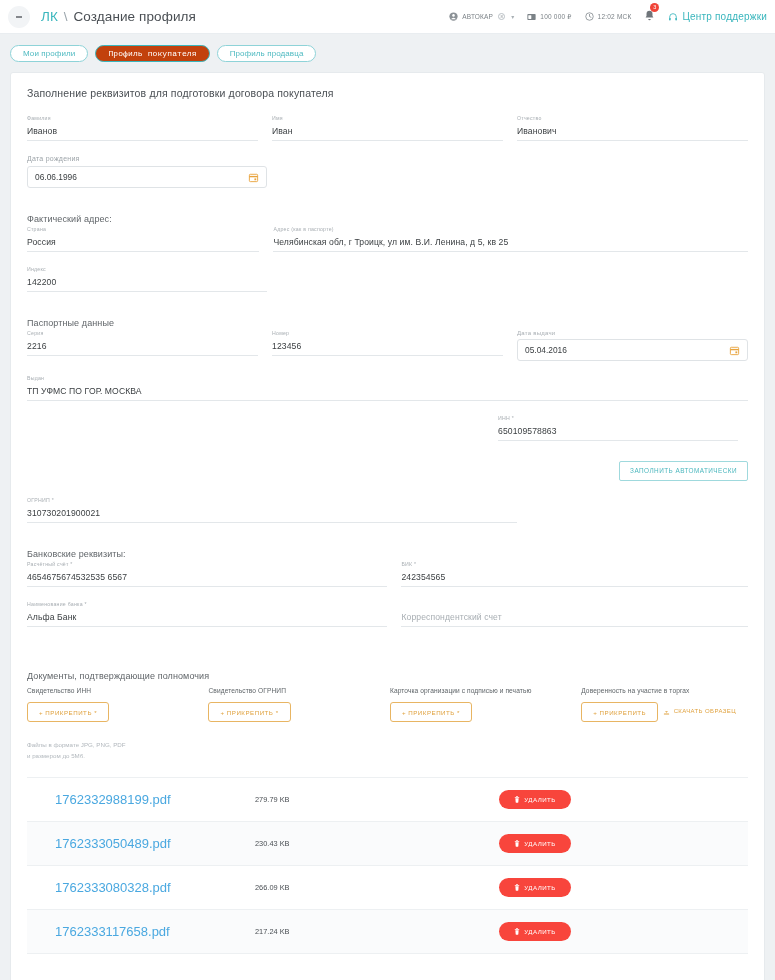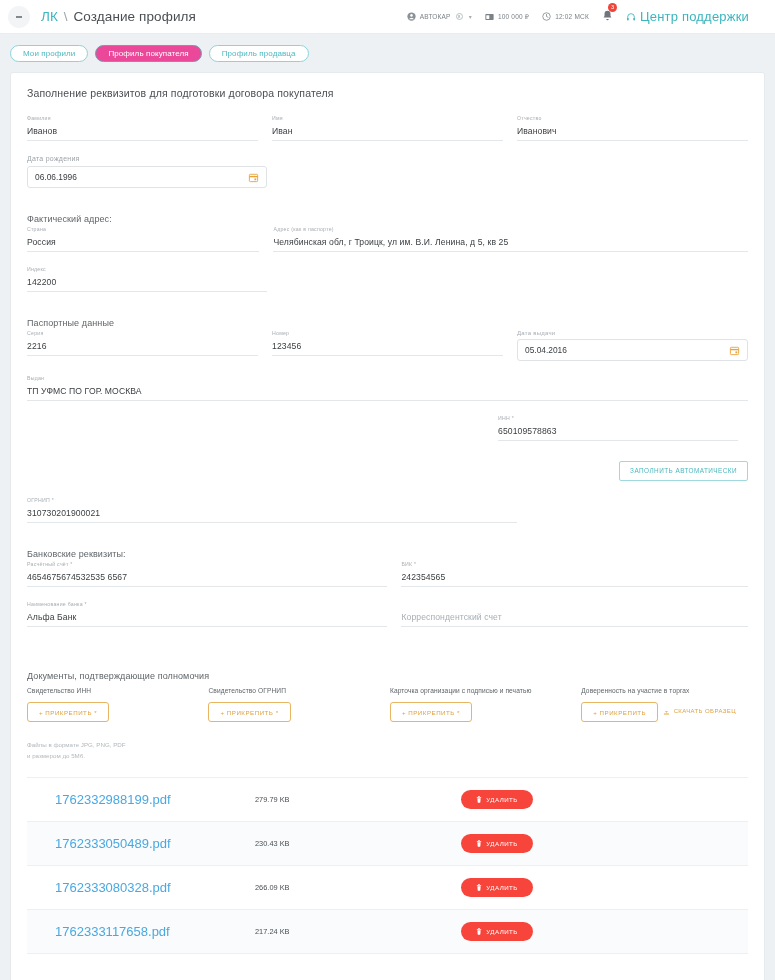--- a/index.html
+++ b/index.html
@@ -9,39 +9,39 @@
     font-family: "Liberation Sans", "DejaVu Sans", sans-serif;
     color: #3c4043;
     overflow: hidden;
   }
   .page { width: 775px; height: 980px; position: relative; background: #eef1f3; }
 
   
   .topbar {
     height: 34px; background: #ffffff;
     display: flex; align-items: center;
-    padding: 0 26px 0 8px;
+    padding: 0 8px 0 8px;
     border-bottom: 1px solid #e9edf0;
   }
   .kebab {
     width: 22px; height: 22px; border-radius: 50%;
     background: #f2f4f6; display: flex; align-items: center; justify-content: center;
     flex: 0 0 auto; cursor: pointer;
   }
   .kebab span { display:block; width:2px; height:2px; border-radius:50%; background:#5f6368; margin:1px 0; }
   .breadcrumb {
     margin-left: 11px; font-size: 13.5px; letter-spacing: .1px; white-space: nowrap;
   }
   .breadcrumb .lk { color: #3ab6bd; }
   .breadcrumb .sep { color: #9aa4ab; padding: 0 2px; }
   .breadcrumb .cur { color: #4a4f54; }
   .top-right { margin-left: auto; display: flex; align-items: center; gap: 13px; }
   .tr-item { display: flex; align-items: center; gap: 4px; font-size: 6.5px; color: #7b8287;
              letter-spacing: .2px; white-space: nowrap; cursor: pointer; }
-  .tr-item.support { color: #3ab6bd; font-size: 13px; }
+  .tr-item.support { color: #3ab6bd; font-size: 10px; }
   .ic { flex: 0 0 auto; display: inline-flex; }
   .user-chip {
     display:inline-flex; align-items:center; justify-content:center;
     width:7px; height:7px; border-radius:50%;
     border:.6px solid #b9c0c5; font-size:4.2px; color:#8b9196; margin-left:1px;
   }
   .caret { font-size: 6px; color: #a9b0b5; margin-left: 2px; }
   .bell-wrap { position: relative; cursor: pointer; }
   .bell-badge {
     position: absolute; top: -5px; right: -4px;
@@ -51,21 +51,21 @@
   }
 
   
   .tabs { display: flex; align-items: center; gap: 7px; padding: 11px 0 10px 10px; }
   .pill {
     height: 17px; padding: 0 12px; border-radius: 9px;
     display: inline-flex; align-items: center;
     font-size: 8px; letter-spacing: .1px; white-space: nowrap; cursor: pointer;
     border: 1px solid #8ed3d8; color: #4fbac1; background: #ffffff;
   }
-  .pill.active { background: #ec4899; border-color: #3ab6bd; color: #ffffff; }
+  .pill.active { background: #c2410c; border-color: #3ab6bd; color: #ffffff; font-family: Liberation Mono, monospace; }
 
   
   .card {
     margin: 0 10px; background: #ffffff;
     border: 1px solid #e6eaed; border-radius: 3px;
     min-height: 910px; padding: 14px 16px 0 16px;
   }
   .card-title { font-size: 10.5px; color: #4a4f54; letter-spacing: .15px; margin-bottom: 16px; }
   .section-title { font-size: 9px; color: #606569; letter-spacing: .1px; margin-bottom: 2px; }
 
@@ -139,21 +139,21 @@
   .note { font-size: 6.2px; color: #b2b8bd; line-height: 1.7; margin-top: 18px; }
 
   
   .files { margin-top: 16px; border-top: 1px solid #edf0f2; }
   .frow {
     display: flex; align-items: center; height: 44px;
     border-bottom: 1px solid #edf0f2; padding-left: 28px;
   }
   .frow.alt { background: #fafbfc; }
   .fname { width: 200px; font-size: 13px; color: #4aa8e0; cursor: pointer; white-space: nowrap; }
-  .fsize { width: 206px; font-size: 7.4px; color: #4a4f54; white-space: nowrap; }
+  .fsize { width: 244px; font-size: 7.4px; color: #4a4f54; white-space: nowrap; }
 
   
   .footer { display: flex; align-items: center; justify-content: flex-end; gap: 22px;
             padding: 30px 2px 24px 0; }
 
   svg { display: block; }
 </style>
 </head>
 <body>
 

